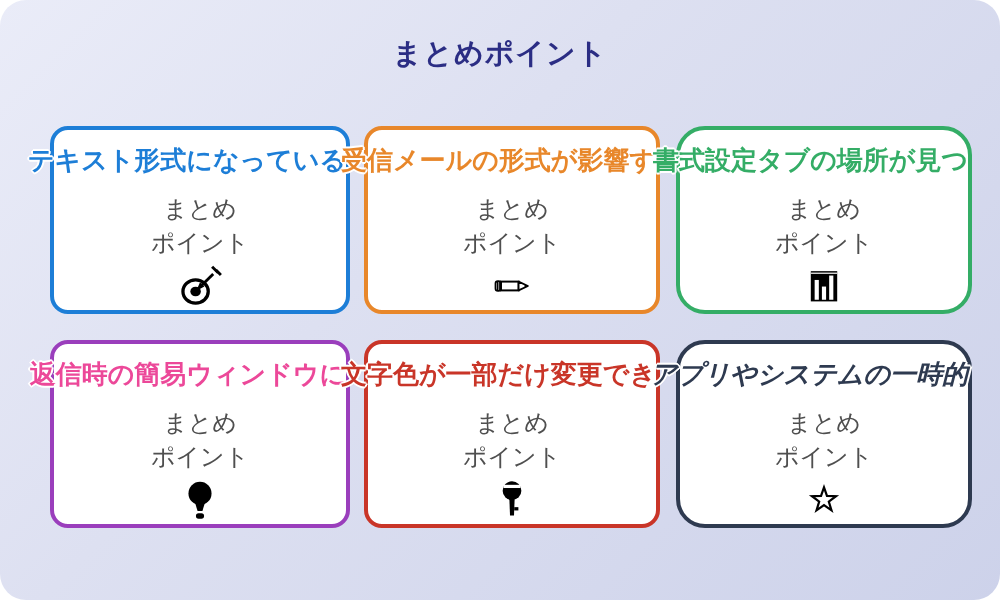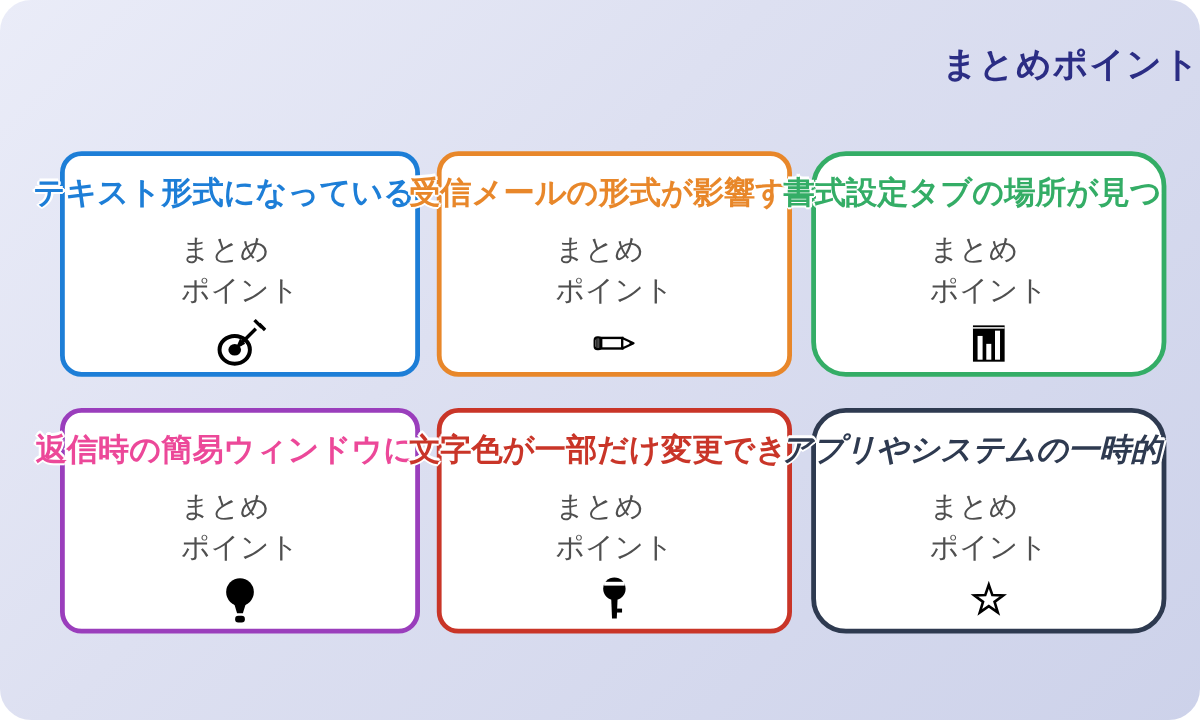--- a/index.html
+++ b/index.html
@@ -4,21 +4,21 @@
 <style>
   html,body{margin:0;padding:0;background:#ffffff;}
   body{font-family:"Liberation Sans","DejaVu Sans",sans-serif;}
   .canvas{
     position:relative;width:1000px;height:600px;
     border-radius:26px;overflow:hidden;
     background:linear-gradient(135deg,#eaecf8 0%,#dde0f1 40%,#cdd2ea 100%);
   }
   .main-title{
     position:absolute;top:34px;left:0;width:100%;
-    text-align:right;font-size:29px;font-weight:bold;
+    text-align:center;font-size:29px;font-weight:bold;
     color:#2b2d84;letter-spacing:1px;
   }
   .card{
     position:absolute;height:188px;background:#ffffff;
     border:4px solid #888;border-radius:18px;
     box-sizing:border-box;
     display:flex;flex-direction:column;align-items:center;
     padding:13px 0 9px 0;
   }
   .card.r1{top:126px;}
@@ -28,21 +28,21 @@
   .card.c3{left:676px;width:296px;border-radius:29px;}
   .card-title{
     position:relative;left:50%;transform:translateX(-50%);
     width:max-content;max-width:340px;
     font-size:26px;font-weight:bold;white-space:nowrap;
     text-shadow:2px 0 0 #fff,-2px 0 0 #fff,0 2px 0 #fff,0 -2px 0 #fff,
                 1px 1px 0 #fff,-1px -1px 0 #fff,1px -1px 0 #fff,-1px 1px 0 #fff;
     z-index:2;
   }
   .card-summary{
-    margin-top:14px;
+    margin-top:14px;text-align:center;
     font-size:24px;line-height:34px;color:#4f4f4f;
   }
   .card-icon{margin-top:4px;width:44px;height:44px;display:flex;align-items:center;justify-content:center;}
   .card-icon svg{width:44px;height:44px;display:block;}
 </style>
 </head>
 <body>
 
 <div class="canvas">
   <div class="main-title">まとめポイント</div>

